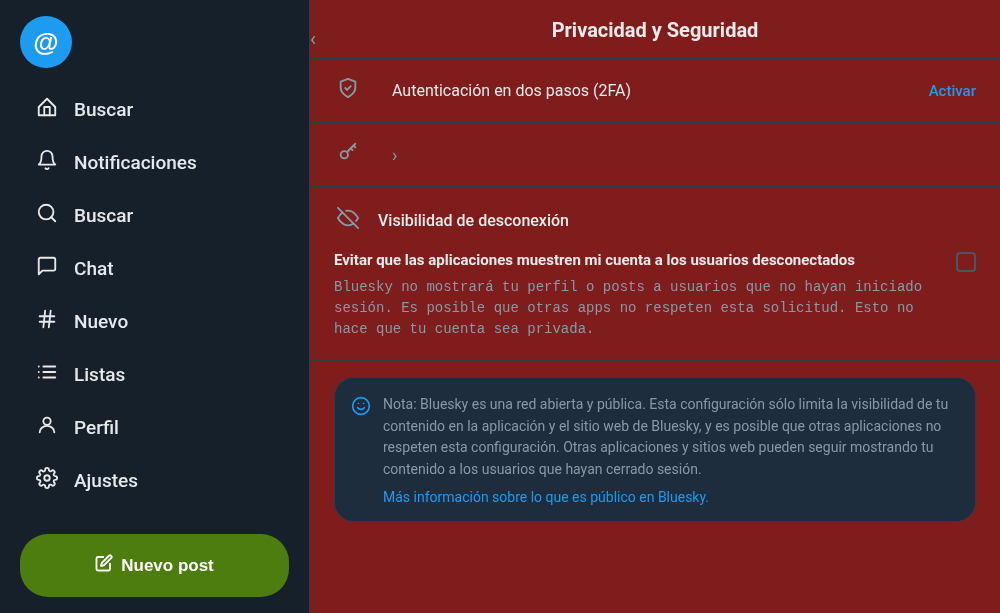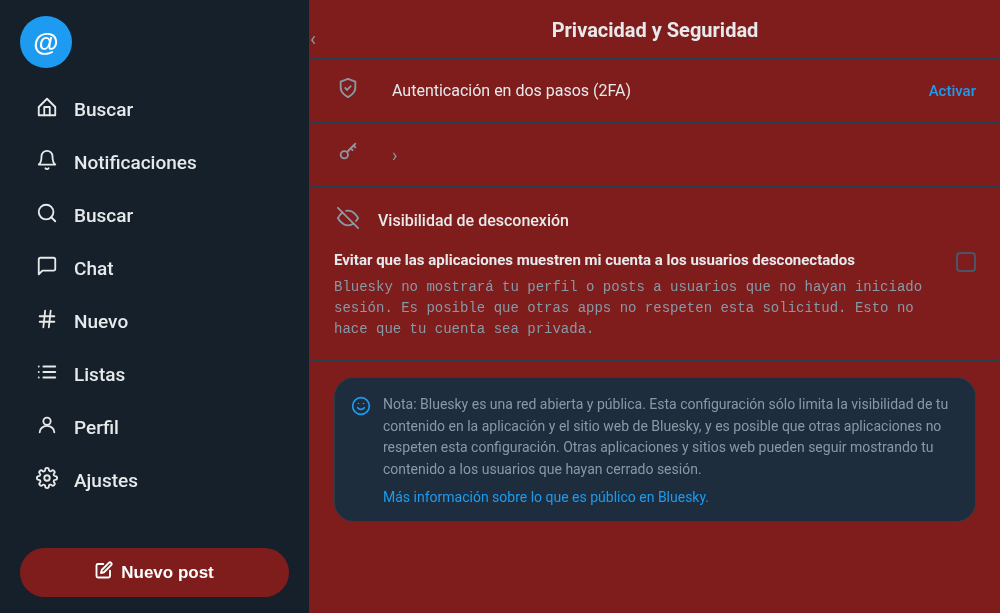--- a/index.html
+++ b/index.html
@@ -62,25 +62,25 @@
     }
 
     .nav-icon {
       font-size: 22px;
       width: 26px;
       text-align: center;
       flex-shrink: 0;
     }
 
     .new-post-btn {
-      background: #7f1d1d;
+      background: #4d7c0f;
       color: white;
       border: none;
       border-radius: 28px;
-      padding: 13px 24px;
+      padding: 20px 24px;
       font-size: 17px;
       font-weight: 700;
       cursor: pointer;
       display: flex;
       align-items: center;
       gap: 8px;
       margin-top: 12px;
       width: 100%;
       justify-content: center;
     }

